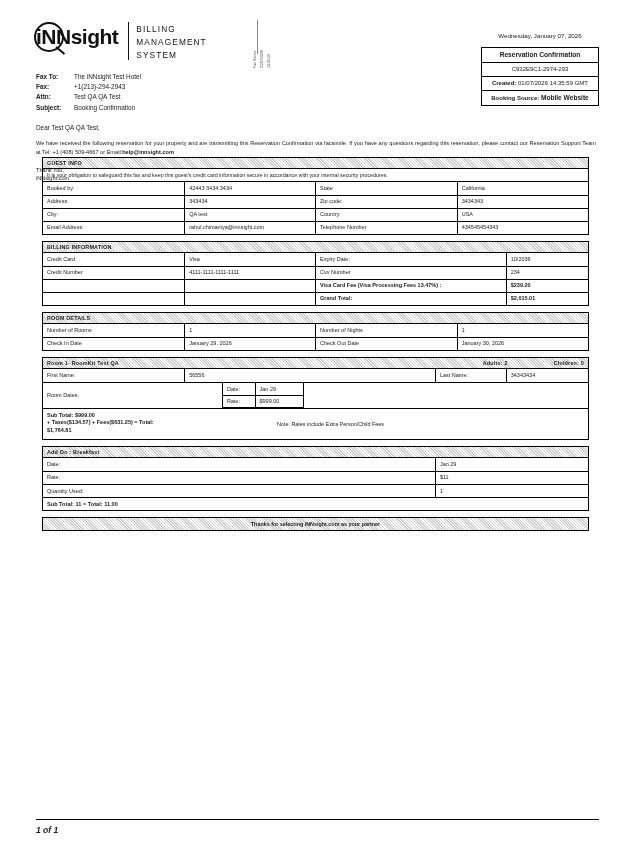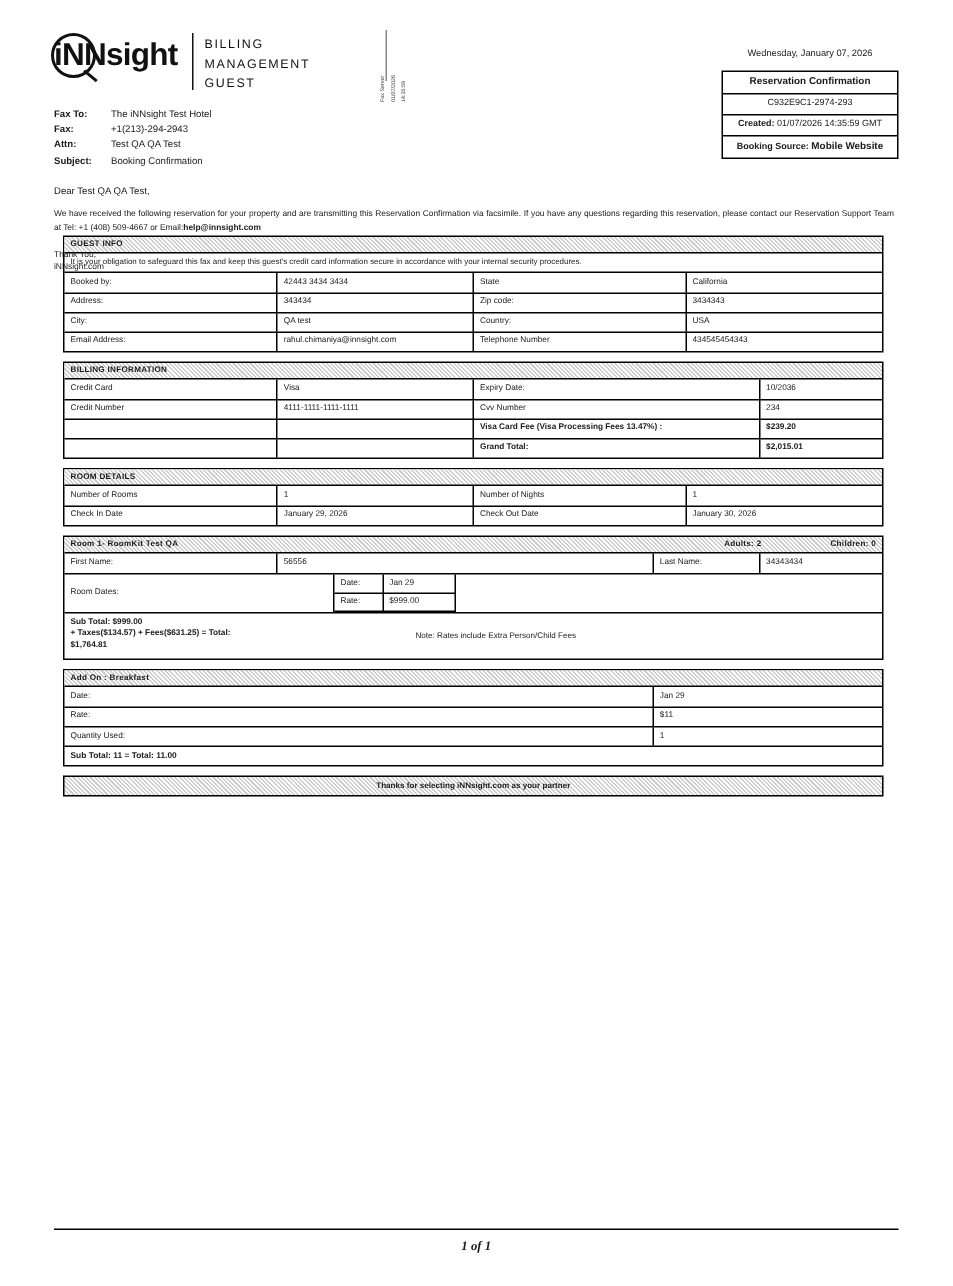--- a/index.html
+++ b/index.html
@@ -248,44 +248,43 @@
     font-size: 5.4px;
     padding: 3px 4px;
   }
   
   .footer {
     position: absolute;
     left: 36px; right: 36px;
     bottom: 22px;
     border-top: 1.4px solid #000;
     padding-top: 5px;
-    text-align: center;
     font-size: 8.5px;
     font-style: italic;
     font-weight: bold;
-    font-family: Liberation Serif, serif;
+    font-family: Liberation Sans, sans-serif;
   }
 </style>
 </head>
 <body>
 
 <div class="page">
 
   <div class="header">
     <div class="logo-block">
       <div class="logo-mark">
         <span class="logo-ring"></span>
         <span class="logo-tail"></span>
         <span class="logo-text-in">iNNsight</span>
       </div>
       <div class="logo-divider"></div>
       <div class="logo-pms">
         <div>BILLING</div>
         <div>MANAGEMENT</div>
-        <div>GUEST</div>
+        <div>SYSTEM</div>
       </div>
     </div>
 
     <div class="fax-meta">
       <div class="row">
         <span class="lbl">Fax To:</span>
         <span class="val">The iNNsight Test Hotel</span>
       </div>
       <div class="row">
         <span class="lbl">Fax:</span>

